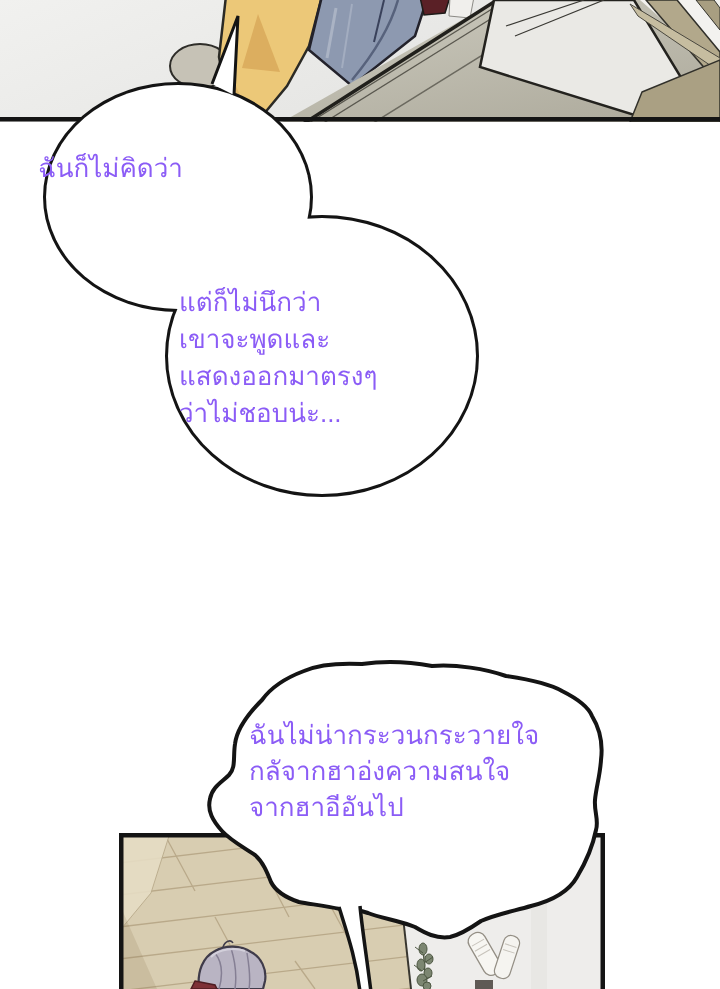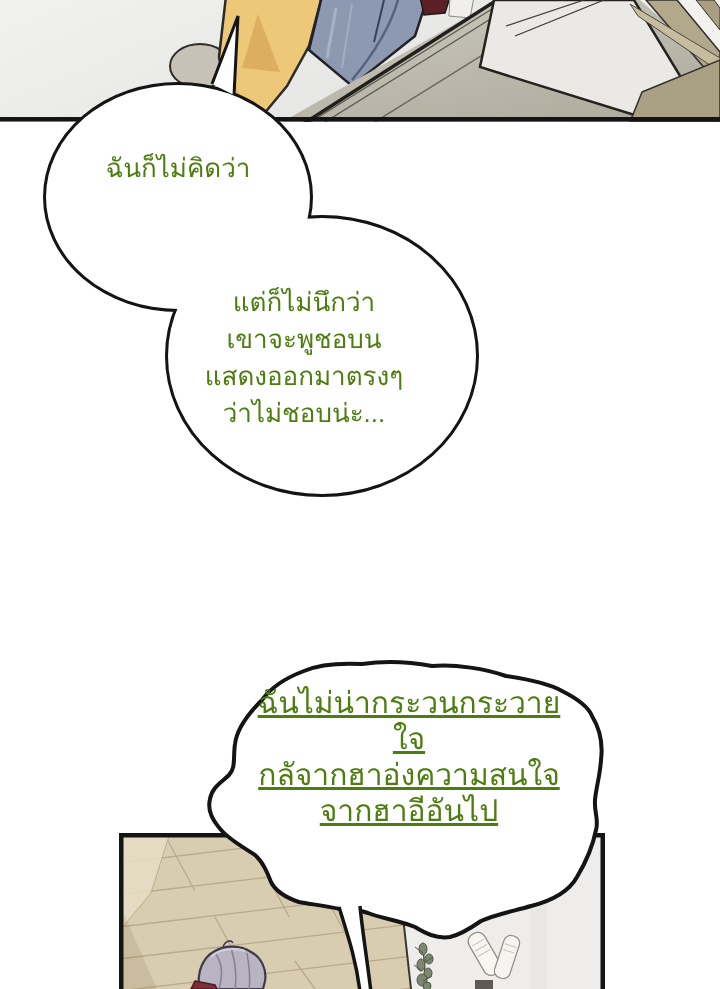--- a/index.html
+++ b/index.html
@@ -5,26 +5,26 @@
   html,body { margin:0; padding:0; background:#ffffff; }
   .page {
     position:relative; width:720px; height:989px; overflow:hidden;
     background:#ffffff; font-family:"Liberation Sans", sans-serif;
   }
   .panel { position:absolute; overflow:hidden; }
   #panel-top { left:0; top:0; width:720px; height:122px; }
   #panel-bottom { left:119px; top:833px; width:486px; height:156px; }
   .overlay-svg { position:absolute; left:0; top:0; width:720px; height:989px; z-index:2; pointer-events:none; }
   .bubble-text {
-    position:absolute; z-index:3; text-align:center; color:#4d7c0f;
+    position:absolute; z-index:3; color:#8b5cf6;
     font-family:"Liberation Sans", sans-serif;
   }
   #bubble-1-text { left:38px;  top:151px; width:280px; font-size:26px;   line-height:34px; }
-  #bubble-2-text { left:164px; top:284px; width:280px; font-size:26px;   line-height:37px; }
-  #bubble-3-text { left:249px; top:685px; width:320px; font-size:30px;   line-height:36px;text-decoration:underline; }
+  #bubble-2-text { left:179px; top:284px; width:280px; font-size:26px;   line-height:37px; }
+  #bubble-3-text { left:249px; top:717px; width:320px; font-size:26px;   line-height:36px; }
 </style>
 </head>
 <body>
 
 <div class="page">
 
   <div class="panel" id="panel-top">
     <svg width="720" height="122" viewBox="0 0 720 122">
       <defs>
         <linearGradient id="wallGrad" x1="0" y1="0" x2="1" y2="0.4">
@@ -161,21 +161,21 @@
              C212,787 222,782 229,775 C236,768 233,757 235,744 C237,727 250,712 262,700 Z" fill="#ffffff" stroke="#141414" stroke-width="4"></path>
     <path d="M339,907 C346,930 356,958 360,992 L371,992 C366,952 362,928 360,906" fill="#ffffff" stroke="#141414" stroke-width="3.5"></path>
   </svg>
 
   <div class="bubble-text" id="bubble-1-text">
     <div>ฉันก็ไม่คิดว่า</div>
   </div>
 
   <div class="bubble-text" id="bubble-2-text">
     <div>แต่ก็ไม่นึกว่า</div>
-    <div>เขาจะพูชอบน</div>
+    <div>เขาจะพูดและ</div>
     <div>แสดงออกมาตรงๆ</div>
     <div>ว่าไม่ชอบน่ะ...</div>
   </div>
 
   <div class="bubble-text" id="bubble-3-text">
     <div>ฉันไม่น่ากระวนกระวายใจ</div>
     <div>กลัจากฮาอ่งความสนใจ</div>
     <div>จากฮาอีอันไป</div>
   </div>
 

